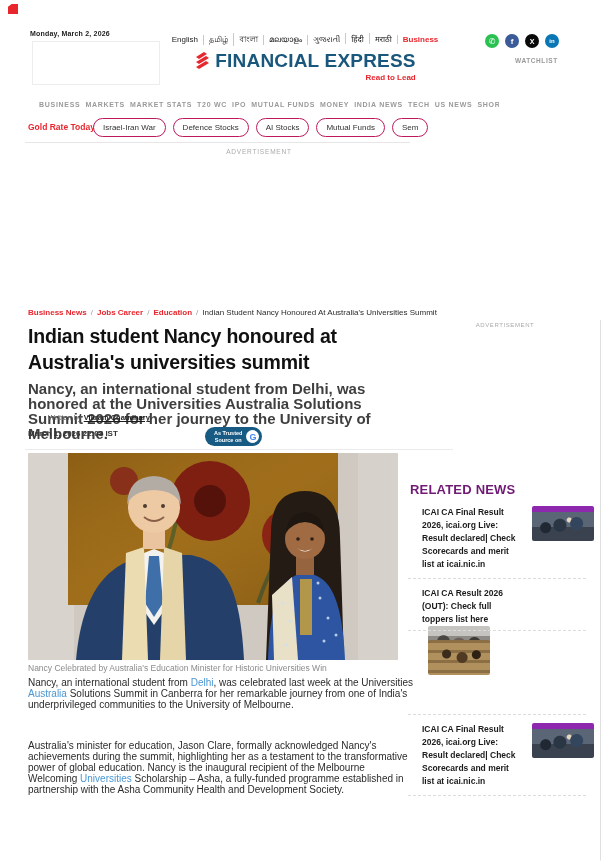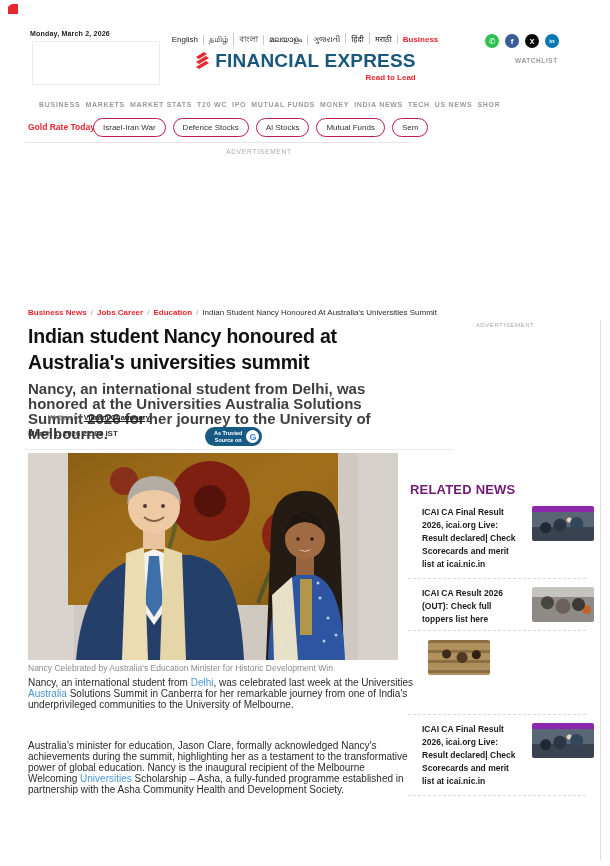--- a/index.html
+++ b/index.html
@@ -66,21 +66,21 @@
   .para2{top:740px;}
   .para a,.para .inlink{color:#4a96d2;text-decoration:none;cursor:pointer;}
 
   
   .sidebar-border{left:600px;top:320px;width:0;height:546px;border-left:1px solid #e0e0e0;}
   .related-heading{left:410px;top:482px;font-size:13px;font-weight:800;color:#701a75;letter-spacing:.2px;}
   .rel-item{left:410px;width:172px;display:flex;justify-content:space-between;cursor:pointer;margin-left:12px;}
   .rel-title{width:100px;font-size:8.5px;line-height:13px;font-weight:600;color:#1b1b1b;}
   .rel-thumb{width:62px;height:35px;border-radius:2px;flex-shrink:0;margin-left:6px;}
   .rel-div{left:408px;width:178px;border-top:1px dashed #dcdcdc;}
-  .ri1{top:506px;} .ri2{top:587px;} .ri3{top:640px;} .ri4{top:723px;}
+  .ri1{top:506px;} .ri2{top:587px;flex-direction:column;} .ri3{top:640px;} .ri4{top:723px;}
   .rd1{top:578px;} .rd2{top:630px;} .rd3{top:714px;} .rd4{top:795px;}
 
   .thumb-a{background-color:#4d5865;
     background-image:
       radial-gradient(circle at 22% 62%, #1f2833 5px, transparent 6px),
       radial-gradient(circle at 45% 55%, #2a3644 6px, transparent 7px),
       radial-gradient(circle at 72% 50%, #33465e 6px, transparent 7px),
       radial-gradient(circle at 60% 40%, #e8d8c0 2px, transparent 3px),
       linear-gradient(180deg, #8d27ad 0 6px, rgba(0,0,0,0) 6px),
       linear-gradient(180deg, #5a6675 0 60%, #39424e 60%);}
@@ -233,21 +233,21 @@
           <circle cx="308" cy="182" r="1.5"></circle>
       </g>
       <rect x="268" y="102" width="18" height="20" fill="#96653f"></rect>
       <circle cx="277" cy="86" r="20" fill="#a06a42"></circle>
       <path d="M258 80 Q260 60 277 59 Q294 60 296 80 Q290 70 277 69 Q264 70 258 80 Z" fill="#1e1610"></path>
       <circle cx="270" cy="86" r="1.8" fill="#2e2018"></circle>
       <circle cx="284" cy="86" r="1.8" fill="#2e2018"></circle>
       <path d="M269 95 Q277 102 285 95 Q281 98 277 98 Q273 98 269 95 Z" fill="#fff"></path>
     </svg>
   </div>
-  <div class="abs caption">Nancy Celebrated by Australia's Education Minister for Historic Development Win</div>
+  <div class="abs caption">Nancy Celebrated by Australia's Education Minister for Historic Universities Win</div>
 
   <div class="abs para para1"><span>Nancy, an international student from </span><a class="inlink">Delhi</a><span>, was celebrated last week at the Universities </span><a class="inlink">Australia</a><span> Solutions Summit in Canberra for her remarkable journey from one of India's underprivileged communities to the University of Melbourne.</span></div>
   <div class="abs para para2"><span>Australia's minister for education, Jason Clare, formally acknowledged Nancy's achievements during the summit, highlighting her as a testament to the transformative power of global education. Nancy is the inaugural recipient of the Melbourne Welcoming </span><a class="inlink">Universities</a><span> Scholarship – Asha, a fully-funded programme established in partnership with the Asha Community Health and Development Society.</span></div>
 
   <div class="abs sidebar-border"></div>
   <div class="abs related-heading">RELATED NEWS</div>
 
   <div class="abs rel-item ri1">
     <div class="rel-title">ICAI CA Final Result 2026, icai.org Live: Result declared| Check Scorecards and merit list at icai.nic.in</div>
     <div class="rel-thumb thumb-a"></div>

